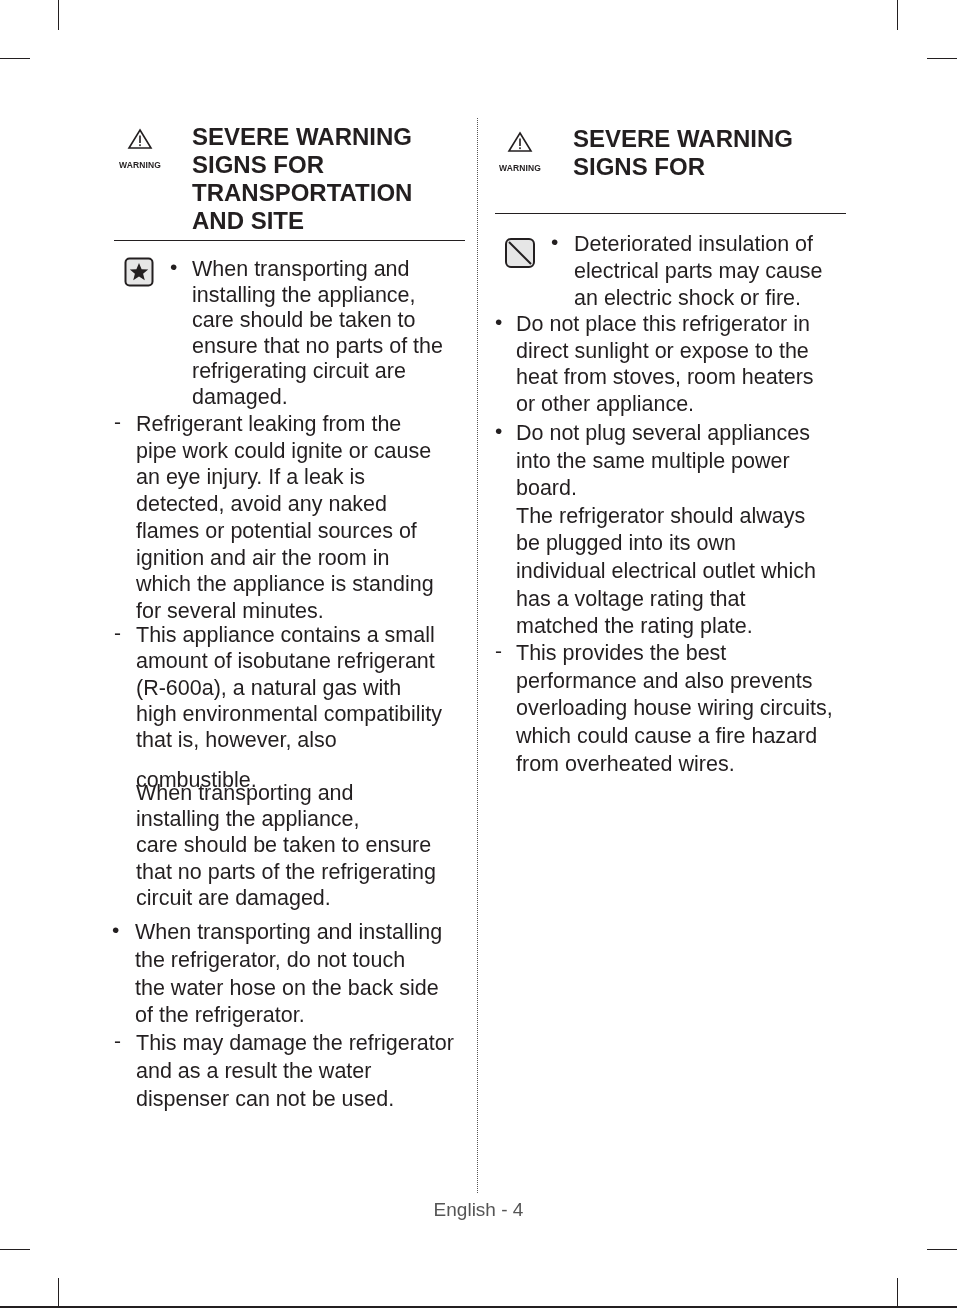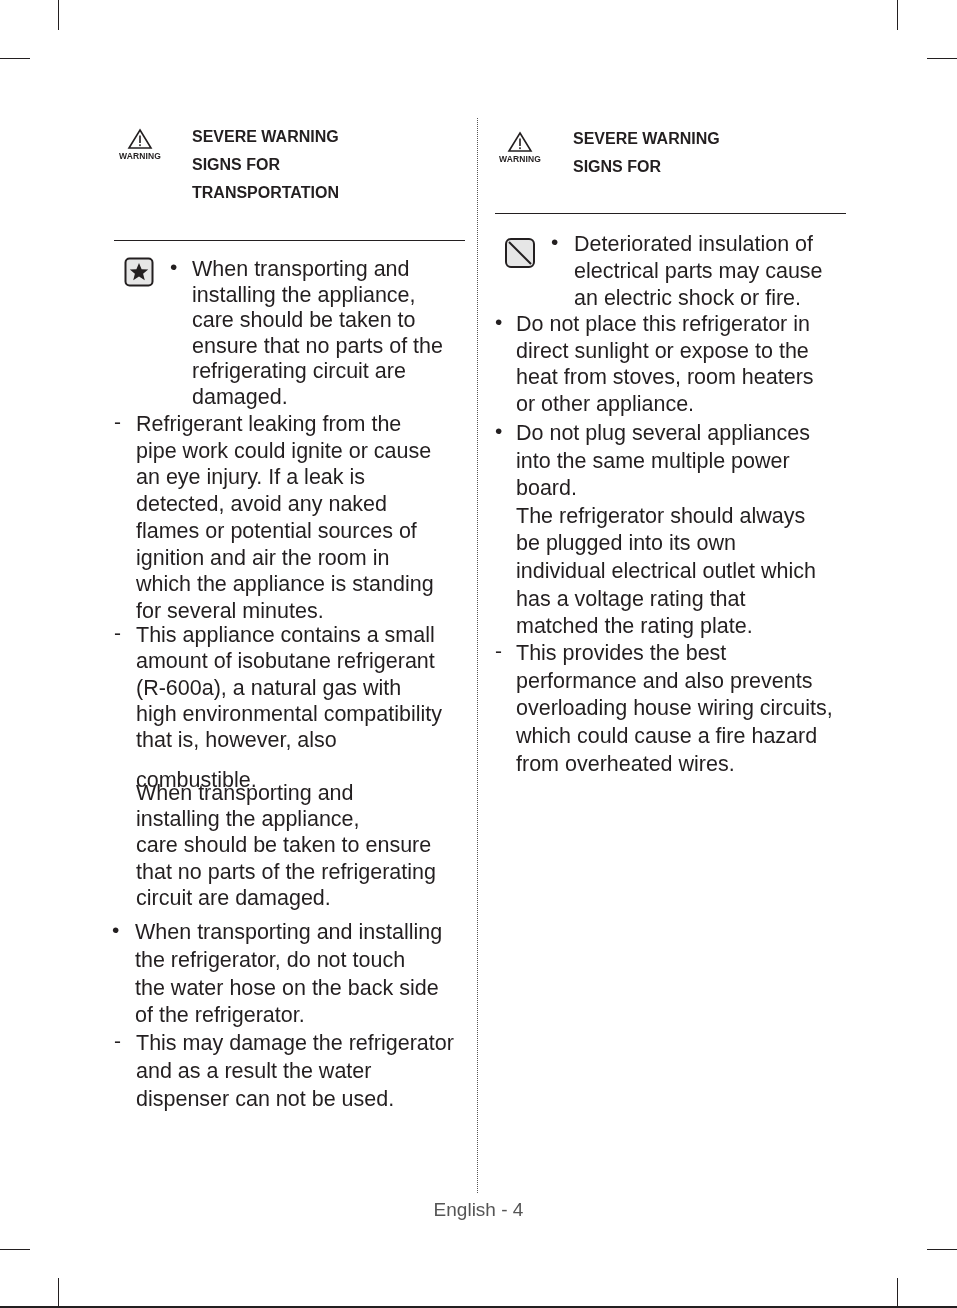--- a/index.html
+++ b/index.html
@@ -3,22 +3,22 @@
 <meta charset="utf-8">
 <style>
   html, body { margin:0; padding:0; background:#ffffff; }
   body { width:957px; height:1308px; position:relative; overflow:hidden;
          font-family:"Liberation Sans", sans-serif; color:#231f20; }
   .crop { position:absolute; background:#231f20; }
   .divider { position:absolute; left:477px; top:118px; width:0; height:1075px;
              border-left:1.5px dotted #555; }
   .warn { position:absolute; width:60px; text-align:center; }
   .warn svg { display:block; margin:0 auto; }
-  .warn .lbl { font-size:8.5px; font-weight:bold; letter-spacing:0.1px; margin-top:1px; }
-  .title { position:absolute; font-size:16px; font-weight:bold; line-height:28px; }
+  .warn .lbl { font-size:8.5px; font-weight:bold; letter-spacing:0.1px; margin-top:10px; }
+  .title { position:absolute; font-size:24px; font-weight:bold; line-height:28px; }
   .rule { position:absolute; height:0; border-top:1.3px solid #231f20; }
   .txt { position:absolute; font-size:21.5px; line-height:27px; white-space:pre; }
   .mark { position:absolute; font-size:21px; }
   .iconbox { position:absolute; }
   .footer { position:absolute; top:1199px; left:0; width:957px; text-align:center;
             font-size:19px; color:#555; }
 </style>
 </head>
 <body>
 
@@ -40,20 +40,21 @@
       <path d="M13 2 L24 20 L2 20 Z" fill="none" stroke="#231f20" stroke-width="1.6"></path>
       <rect x="12.2" y="7.5" width="1.6" height="7.5" fill="#231f20"></rect>
       <rect x="12.2" y="16.3" width="1.6" height="1.8" fill="#231f20"></rect>
     </svg>
     <div class="lbl">WARNING</div>
   </div>
   <div class="title" style="left:192px;top:123px;">
     <div>SEVERE WARNING</div>
     <div>SIGNS FOR</div>
     <div>TRANSPORTATION</div>
+    <div>AND SITE</div>
   </div>
   <div class="rule" style="left:114px;top:240px;width:351px;"></div>
 
   <div class="iconbox" style="left:124px;top:257px;">
     <svg width="30" height="30" viewBox="0 0 30 30">
       <rect x="1.5" y="1.5" width="27" height="27" rx="4" fill="#e6e6e6" stroke="#231f20" stroke-width="2"></rect>
       <path d="M15 6 L17.6 12.2 L24.2 12.6 L19.1 16.8 L20.8 23.2 L15 19.6 L9.2 23.2 L10.9 16.8 L5.8 12.6 L12.4 12.2 Z" fill="#231f20"></path>
     </svg>
   </div>
 </div>

